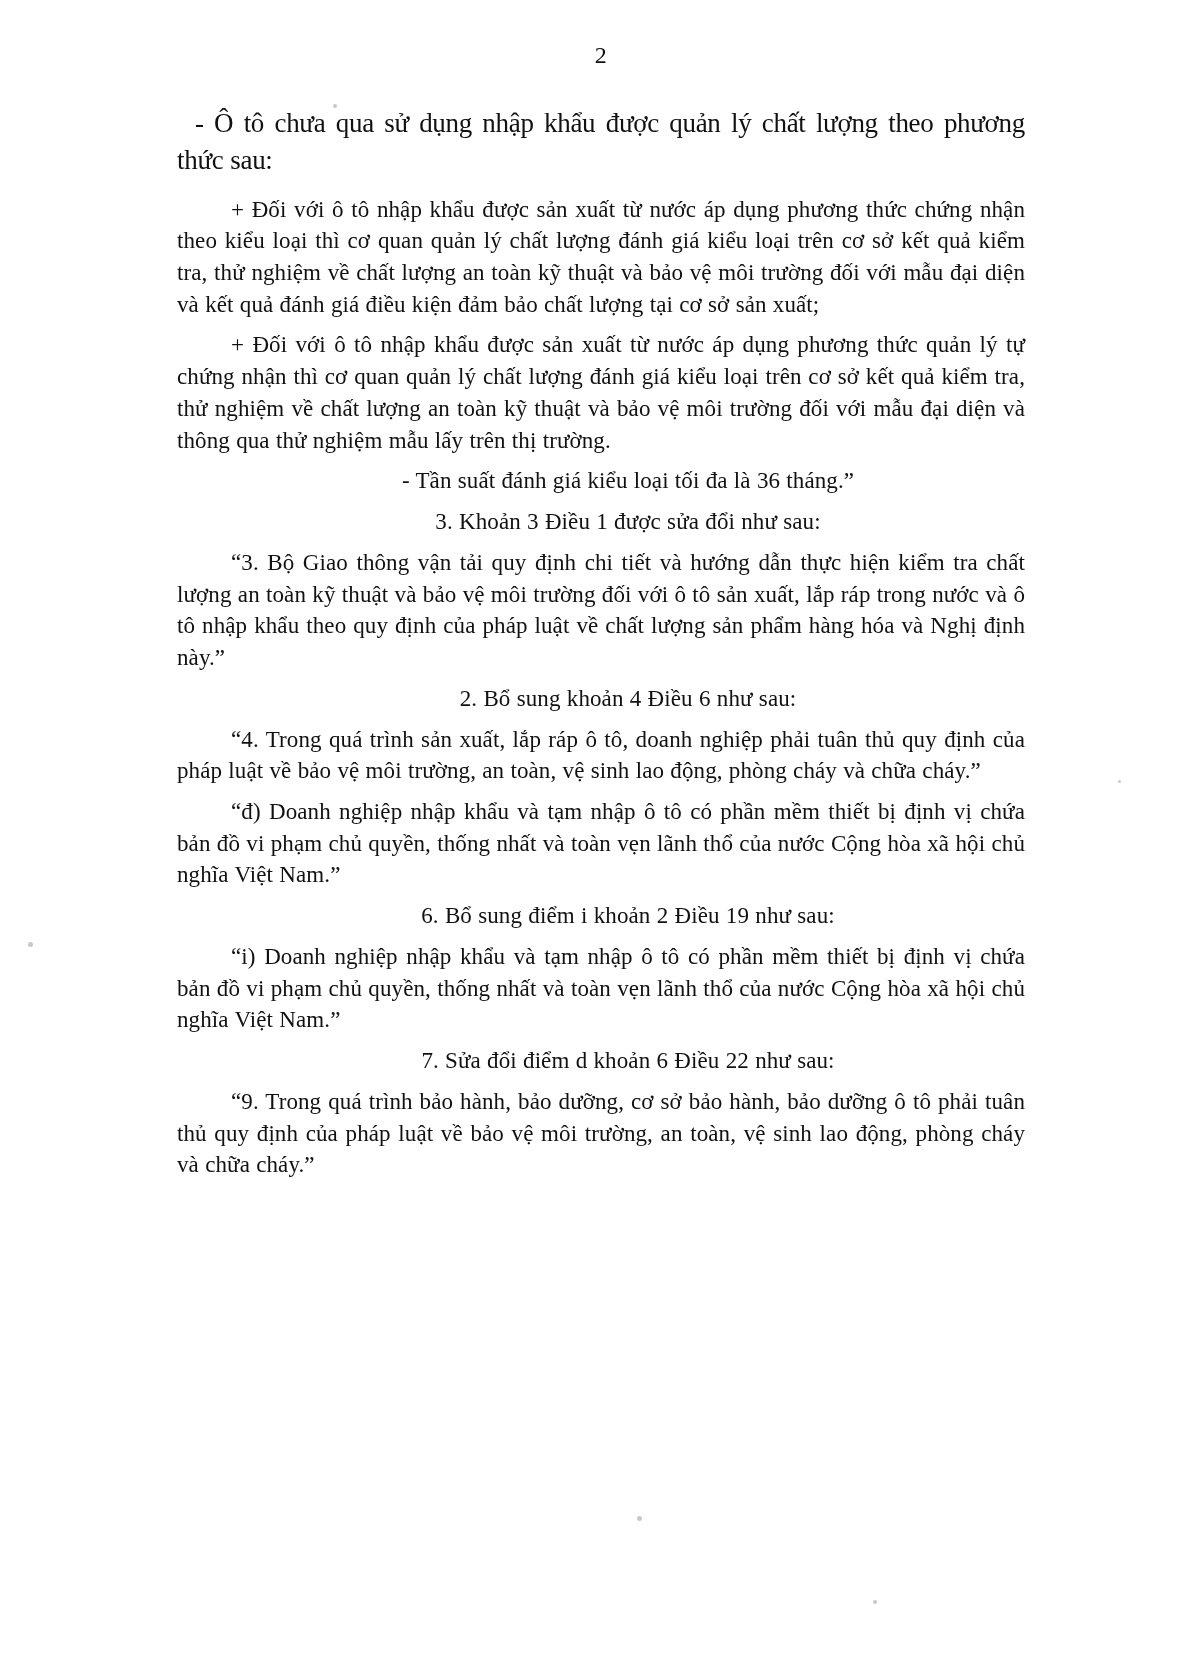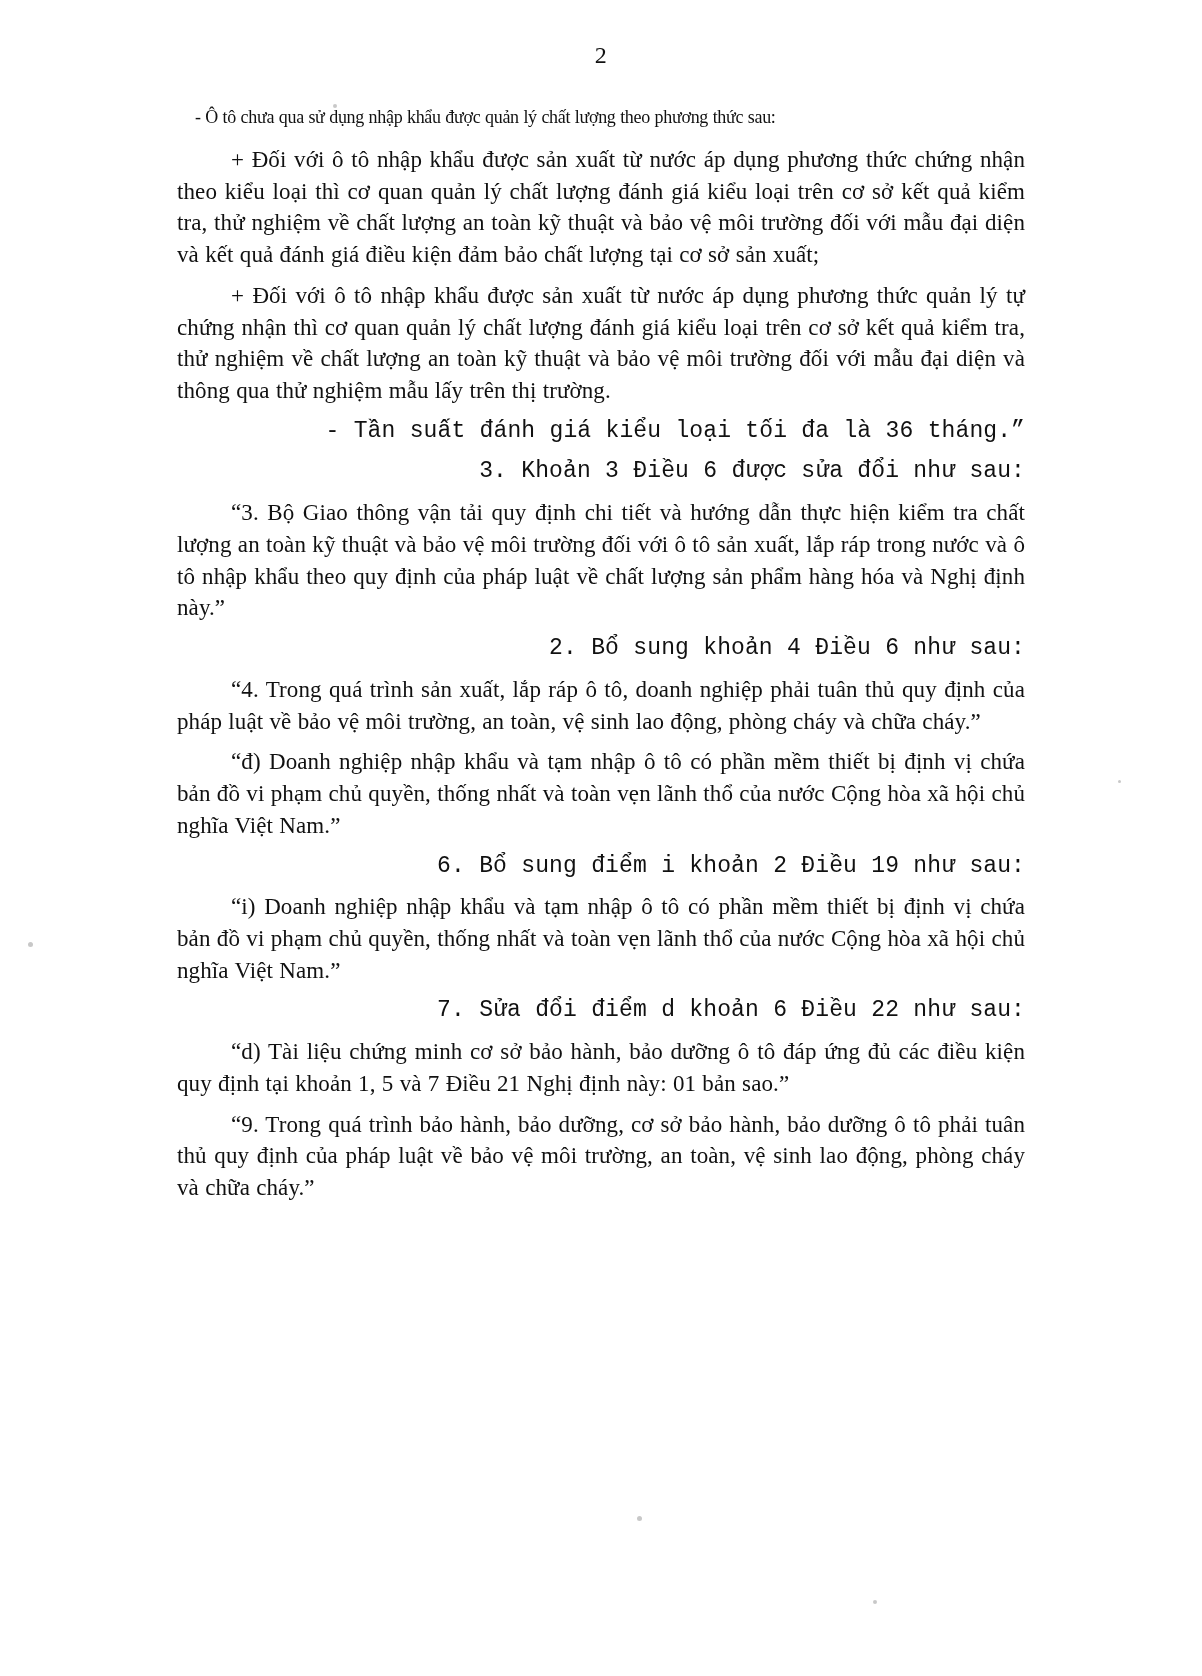--- a/index.html
+++ b/index.html
@@ -37,28 +37,27 @@
     margin: 0 0 9px 0;
     font-size: 23px;
     line-height: 1.38;
     text-align: justify;
     text-justify: inter-word;
     text-indent: 54px;
     letter-spacing: 0.1px;
     word-spacing: 0.4px;
   }
   p.para.first {
-    font-size: 18px;
+    font-size: 27px;
     text-indent: 18px;
     letter-spacing: -0.3px;
     margin-bottom: 14px;
   }
   p.para.nofill {
-    text-align: right;
-    font-family: Liberation Mono, monospace;
+    text-align: center;
   }
   .speck {
     position: absolute;
     background: #9a9a9a;
     border-radius: 50%;
     opacity: 0.55;
   }
   .speck.s1 { left: 333px; top: 104px; width: 4px; height: 4px; }
   .speck.s2 { left: 28px;  top: 942px; width: 5px; height: 5px; }
   .speck.s3 { left: 637px; top: 1516px; width: 5px; height: 5px; }
@@ -70,29 +69,28 @@
 
 <div class="page">
 
   <div class="page-number">2</div>
 
   <div class="doc-body">
     <p class="para first">- Ô tô chưa qua sử dụng nhập khẩu được quản lý chất lượng theo phương thức sau:</p>
     <p class="para">+ Đối với ô tô nhập khẩu được sản xuất từ nước áp dụng phương thức chứng nhận theo kiểu loại thì cơ quan quản lý chất lượng đánh giá kiểu loại trên cơ sở kết quả kiểm tra, thử nghiệm về chất lượng an toàn kỹ thuật và bảo vệ môi trường đối với mẫu đại diện và kết quả đánh giá điều kiện đảm bảo chất lượng tại cơ sở sản xuất;</p>
     <p class="para">+ Đối với ô tô nhập khẩu được sản xuất từ nước áp dụng phương thức quản lý tự chứng nhận thì cơ quan quản lý chất lượng đánh giá kiểu loại trên cơ sở kết quả kiểm tra, thử nghiệm về chất lượng an toàn kỹ thuật và bảo vệ môi trường đối với mẫu đại diện và thông qua thử nghiệm mẫu lấy trên thị trường.</p>
     <p class="para nofill">- Tần suất đánh giá kiểu loại tối đa là 36 tháng.”</p>
-    <p class="para nofill">3. Khoản 3 Điều 6 được sửa đổi như sau:</p>
+    <p class="para nofill">3. Khoản 3 Điều 1 được sửa đổi như sau:</p>
     <p class="para">“3. Bộ Giao thông vận tải quy định chi tiết và hướng dẫn thực hiện kiểm tra chất lượng an toàn kỹ thuật và bảo vệ môi trường đối với ô tô sản xuất, lắp ráp trong nước và ô tô nhập khẩu theo quy định của pháp luật về chất lượng sản phẩm hàng hóa và Nghị định này.”</p>
     <p class="para nofill">2. Bổ sung khoản 4 Điều 6 như sau:</p>
     <p class="para">“4. Trong quá trình sản xuất, lắp ráp ô tô, doanh nghiệp phải tuân thủ quy định của pháp luật về bảo vệ môi trường, an toàn, vệ sinh lao động, phòng cháy và chữa cháy.”</p>
     <p class="para">“đ) Doanh nghiệp nhập khẩu và tạm nhập ô tô có phần mềm thiết bị định vị chứa bản đồ vi phạm chủ quyền, thống nhất và toàn vẹn lãnh thổ của nước Cộng hòa xã hội chủ nghĩa Việt Nam.”</p>
     <p class="para nofill">6. Bổ sung điểm i khoản 2 Điều 19 như sau:</p>
     <p class="para">“i) Doanh nghiệp nhập khẩu và tạm nhập ô tô có phần mềm thiết bị định vị chứa bản đồ vi phạm chủ quyền, thống nhất và toàn vẹn lãnh thổ của nước Cộng hòa xã hội chủ nghĩa Việt Nam.”</p>
     <p class="para nofill">7. Sửa đổi điểm d khoản 6 Điều 22 như sau:</p>
-    <p class="para">“d) Tài liệu chứng minh cơ sở bảo hành, bảo dưỡng ô tô đáp ứng đủ các điều kiện quy định tại khoản 1, 5 và 7 Điều 21 Nghị định này: 01 bản sao.”</p>
     <p class="para">“9. Trong quá trình bảo hành, bảo dưỡng, cơ sở bảo hành, bảo dưỡng ô tô phải tuân thủ quy định của pháp luật về bảo vệ môi trường, an toàn, vệ sinh lao động, phòng cháy và chữa cháy.”</p>
   </div>
 
   <span class="speck s1"></span>
   <span class="speck s2"></span>
   <span class="speck s3"></span>
   <span class="speck s4"></span>
   <span class="speck s5"></span>
 
 </div>

